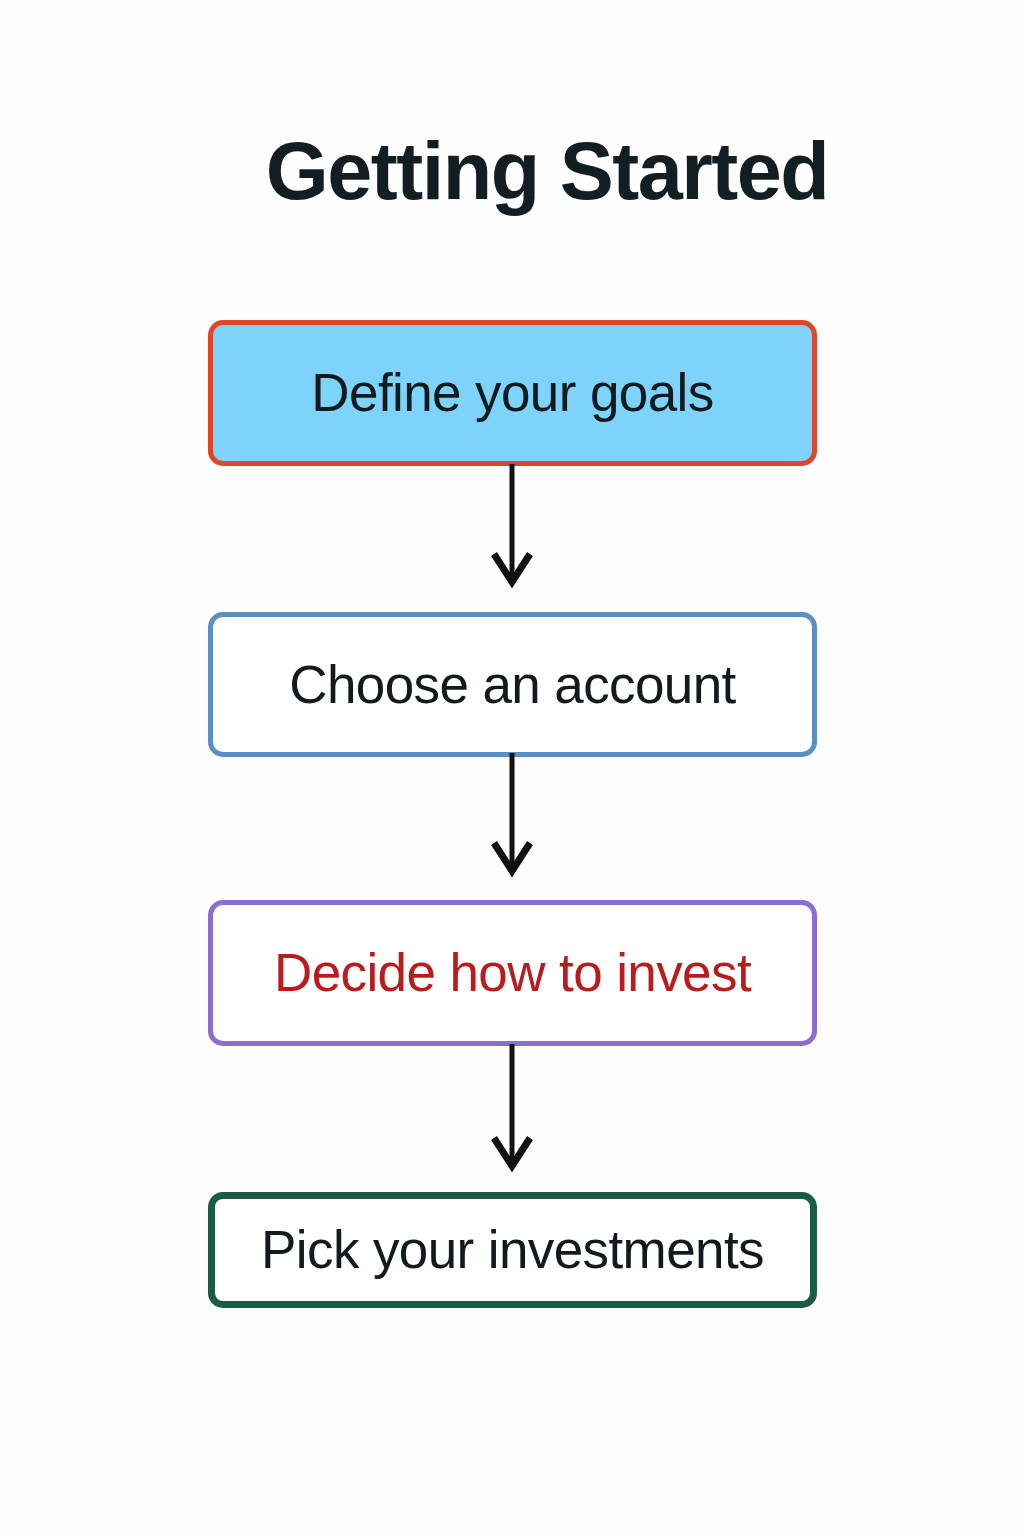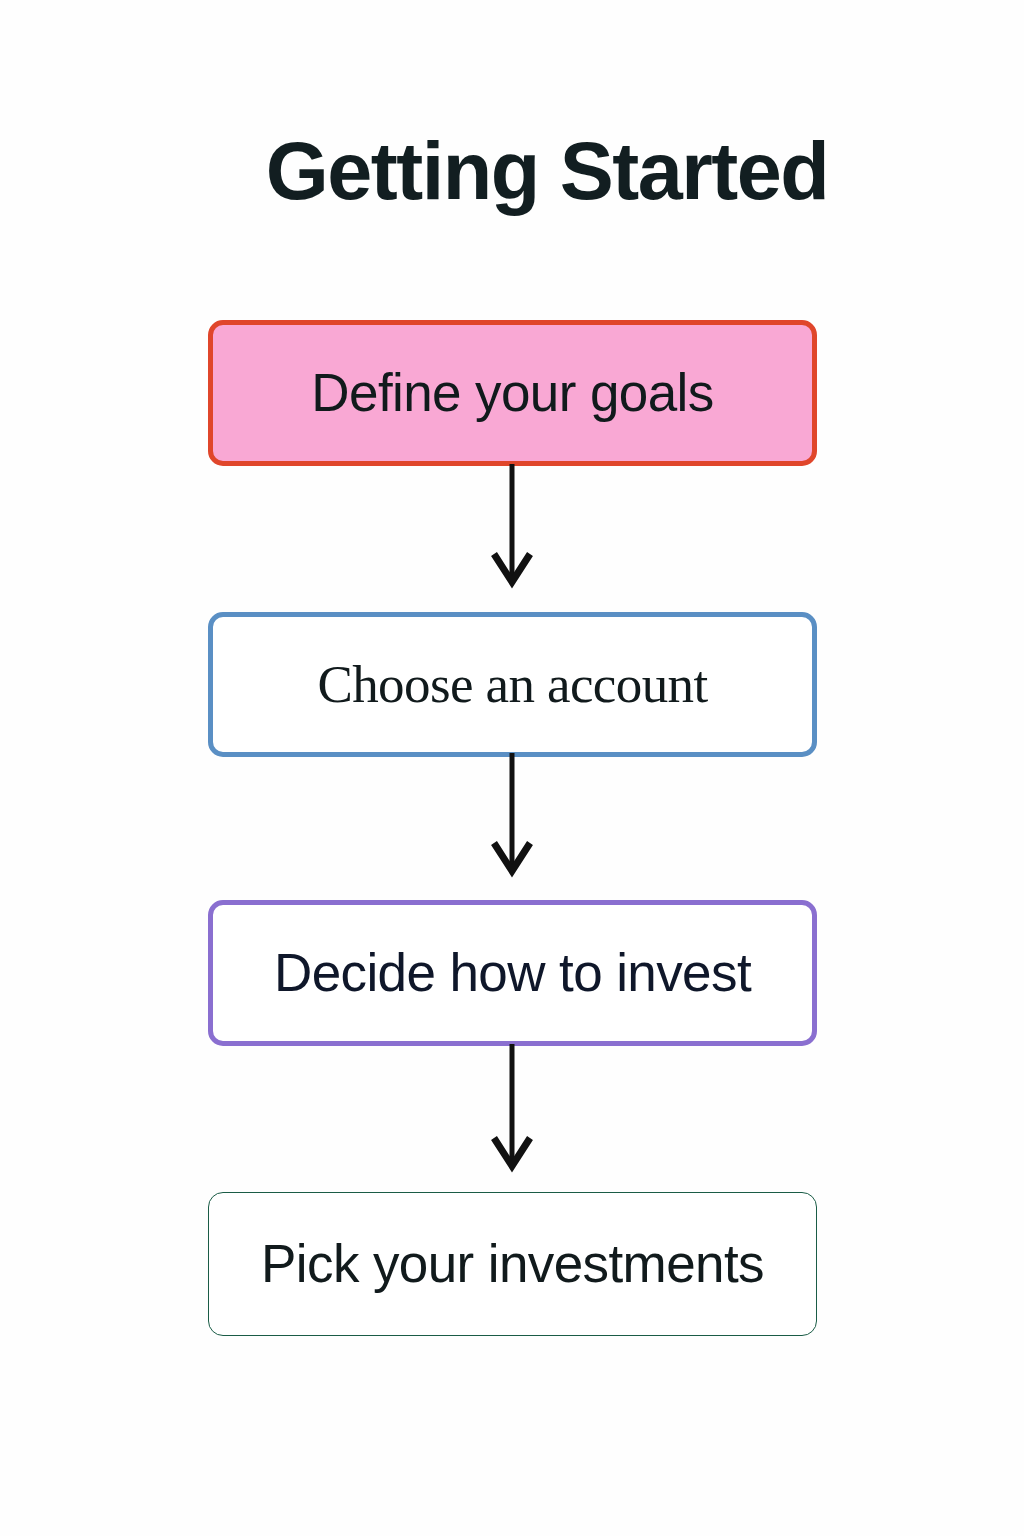--- a/index.html
+++ b/index.html
@@ -79,22 +79,22 @@
     height: 145px;
     border: 5px solid #5a8fc4;
   }
   #node-2 {
     top: 900px;
     height: 146px;
     border: 5px solid #8a6fd0;
   }
   #node-3 {
     top: 1192px;
-    height: 144px;
-    border: 1px solid #a3a3a3;
+    height: 116px;
+    border: 7px solid #a3a3a3;
   }
 
   
   .connector {
     position: absolute;
     left: 462px;
     width: 100px;
     pointer-events: none;
   }
   #connector-0 { top: 464px;  height: 152px; }
@@ -110,44 +110,44 @@
 </style>
 </head>
 <body style="background: rgb(254, 254, 254);">
 
 <div id="canvas" style="background: rgb(254, 254, 254);">
 
   <div id="page-title" style="color: rgb(18, 30, 33); margin-left: 35px;">Getting Started</div>
 
   <div id="flow">
 
-    <div class="flow-node" id="node-0" style="border-color: rgb(224, 70, 43); background: #f9a8d4;">
+    <div class="flow-node" id="node-0" style="border-color: rgb(224, 70, 43); background: #7dd3fc;">
       <span class="node-label" style="color: rgb(17, 26, 28);">Define your goals</span>
     </div>
 
     <div class="connector" id="connector-0">
       <svg viewBox="0 0 100 152" preserveAspectRatio="none">
         <line x1="50" y1="0" x2="50" y2="118" stroke="#111111" stroke-width="5"></line>
         <polyline points="32,90 50,118 68,90" fill="none" stroke="#111111" stroke-width="7" stroke-linecap="butt" stroke-linejoin="miter"></polyline>
       </svg>
     </div>
 
     <div class="flow-node" id="node-1" style="border-color: rgb(90, 143, 196); background: rgb(255, 255, 255);">
-      <span class="node-label" style="color: rgb(17, 26, 28); font-family: Liberation Serif, serif;">Choose an account</span>
+      <span class="node-label" style="color: rgb(17, 26, 28);">Choose an account</span>
     </div>
 
     <div class="connector" id="connector-1">
       <svg viewBox="0 0 100 150" preserveAspectRatio="none">
         <line x1="50" y1="0" x2="50" y2="118" stroke="#111111" stroke-width="5"></line>
         <polyline points="32,90 50,118 68,90" fill="none" stroke="#111111" stroke-width="7" stroke-linecap="butt" stroke-linejoin="miter"></polyline>
       </svg>
     </div>
 
     <div class="flow-node" id="node-2" style="border-color: rgb(138, 111, 208); background: rgb(255, 255, 255);">
-      <span class="node-label" style="color: #0f172a;">Decide how to invest</span>
+      <span class="node-label" style="color: #b91c1c;">Decide how to invest</span>
     </div>
 
     <div class="connector" id="connector-2">
       <svg viewBox="0 0 100 150" preserveAspectRatio="none">
         <line x1="50" y1="0" x2="50" y2="122" stroke="#111111" stroke-width="5"></line>
         <polyline points="32,94 50,122 68,94" fill="none" stroke="#111111" stroke-width="7" stroke-linecap="butt" stroke-linejoin="miter"></polyline>
       </svg>
     </div>
 
     <div class="flow-node" id="node-3" style="border-color: rgb(26, 92, 70); background: rgb(255, 255, 255);">

